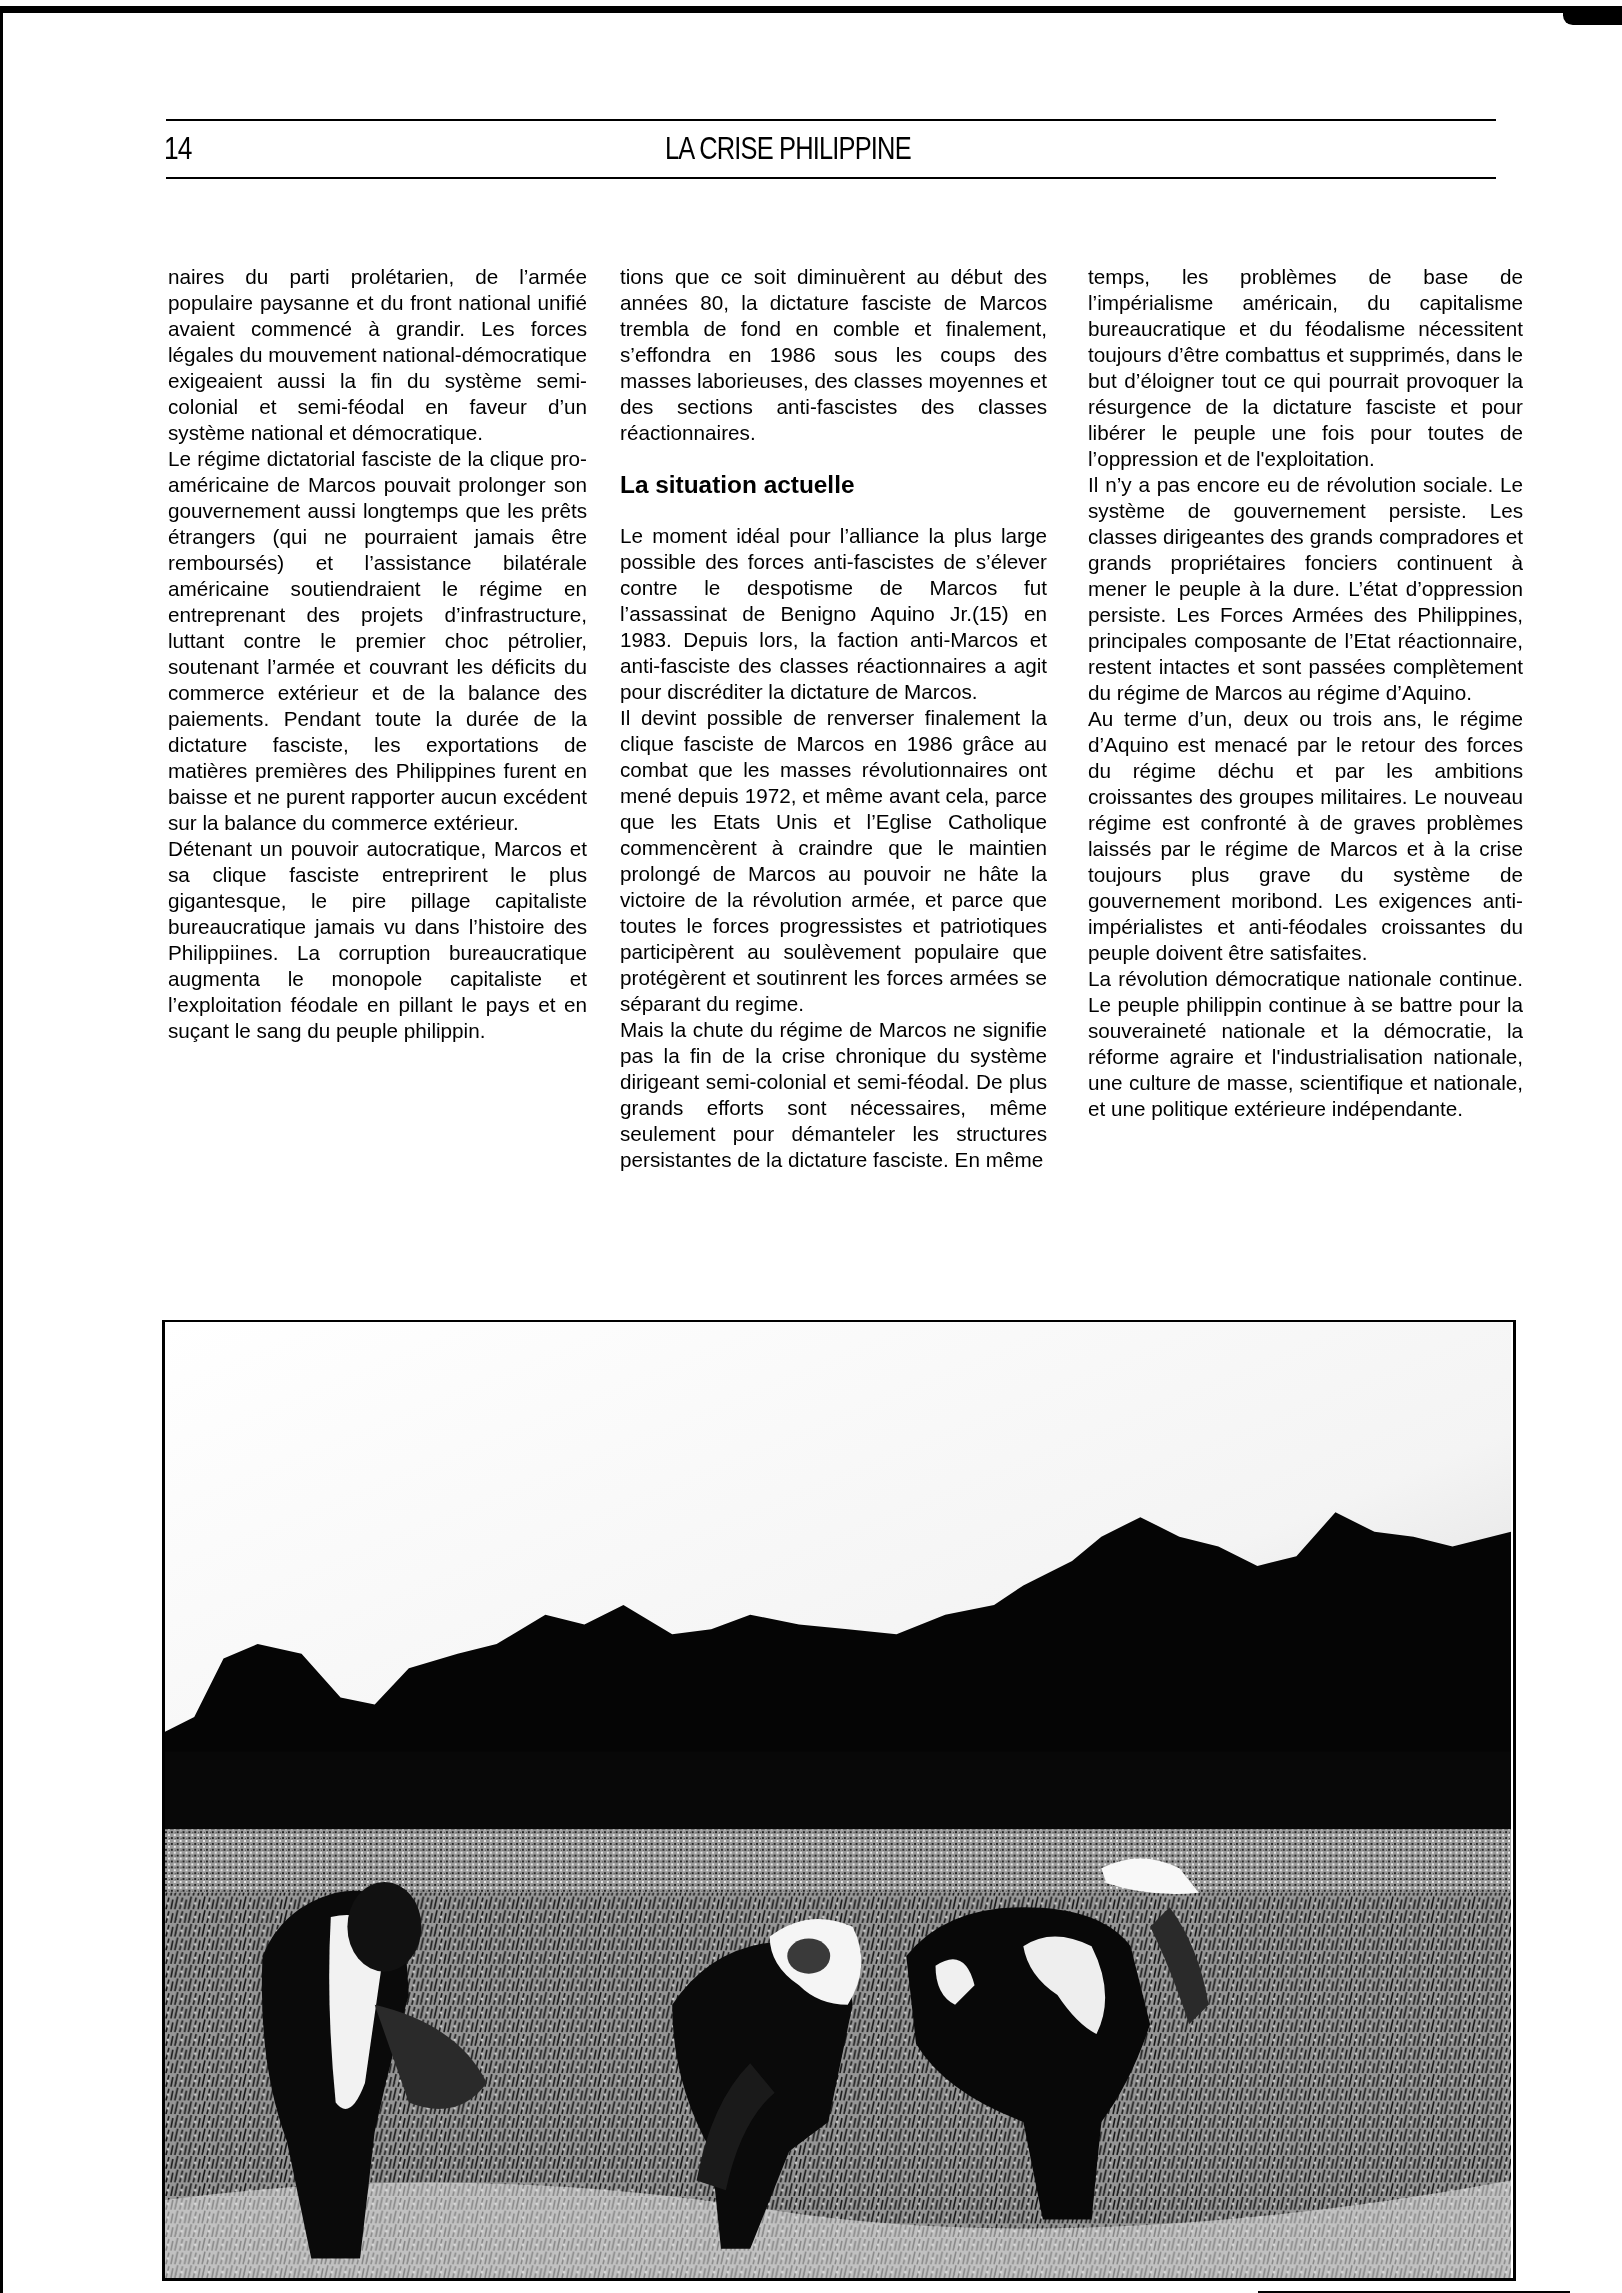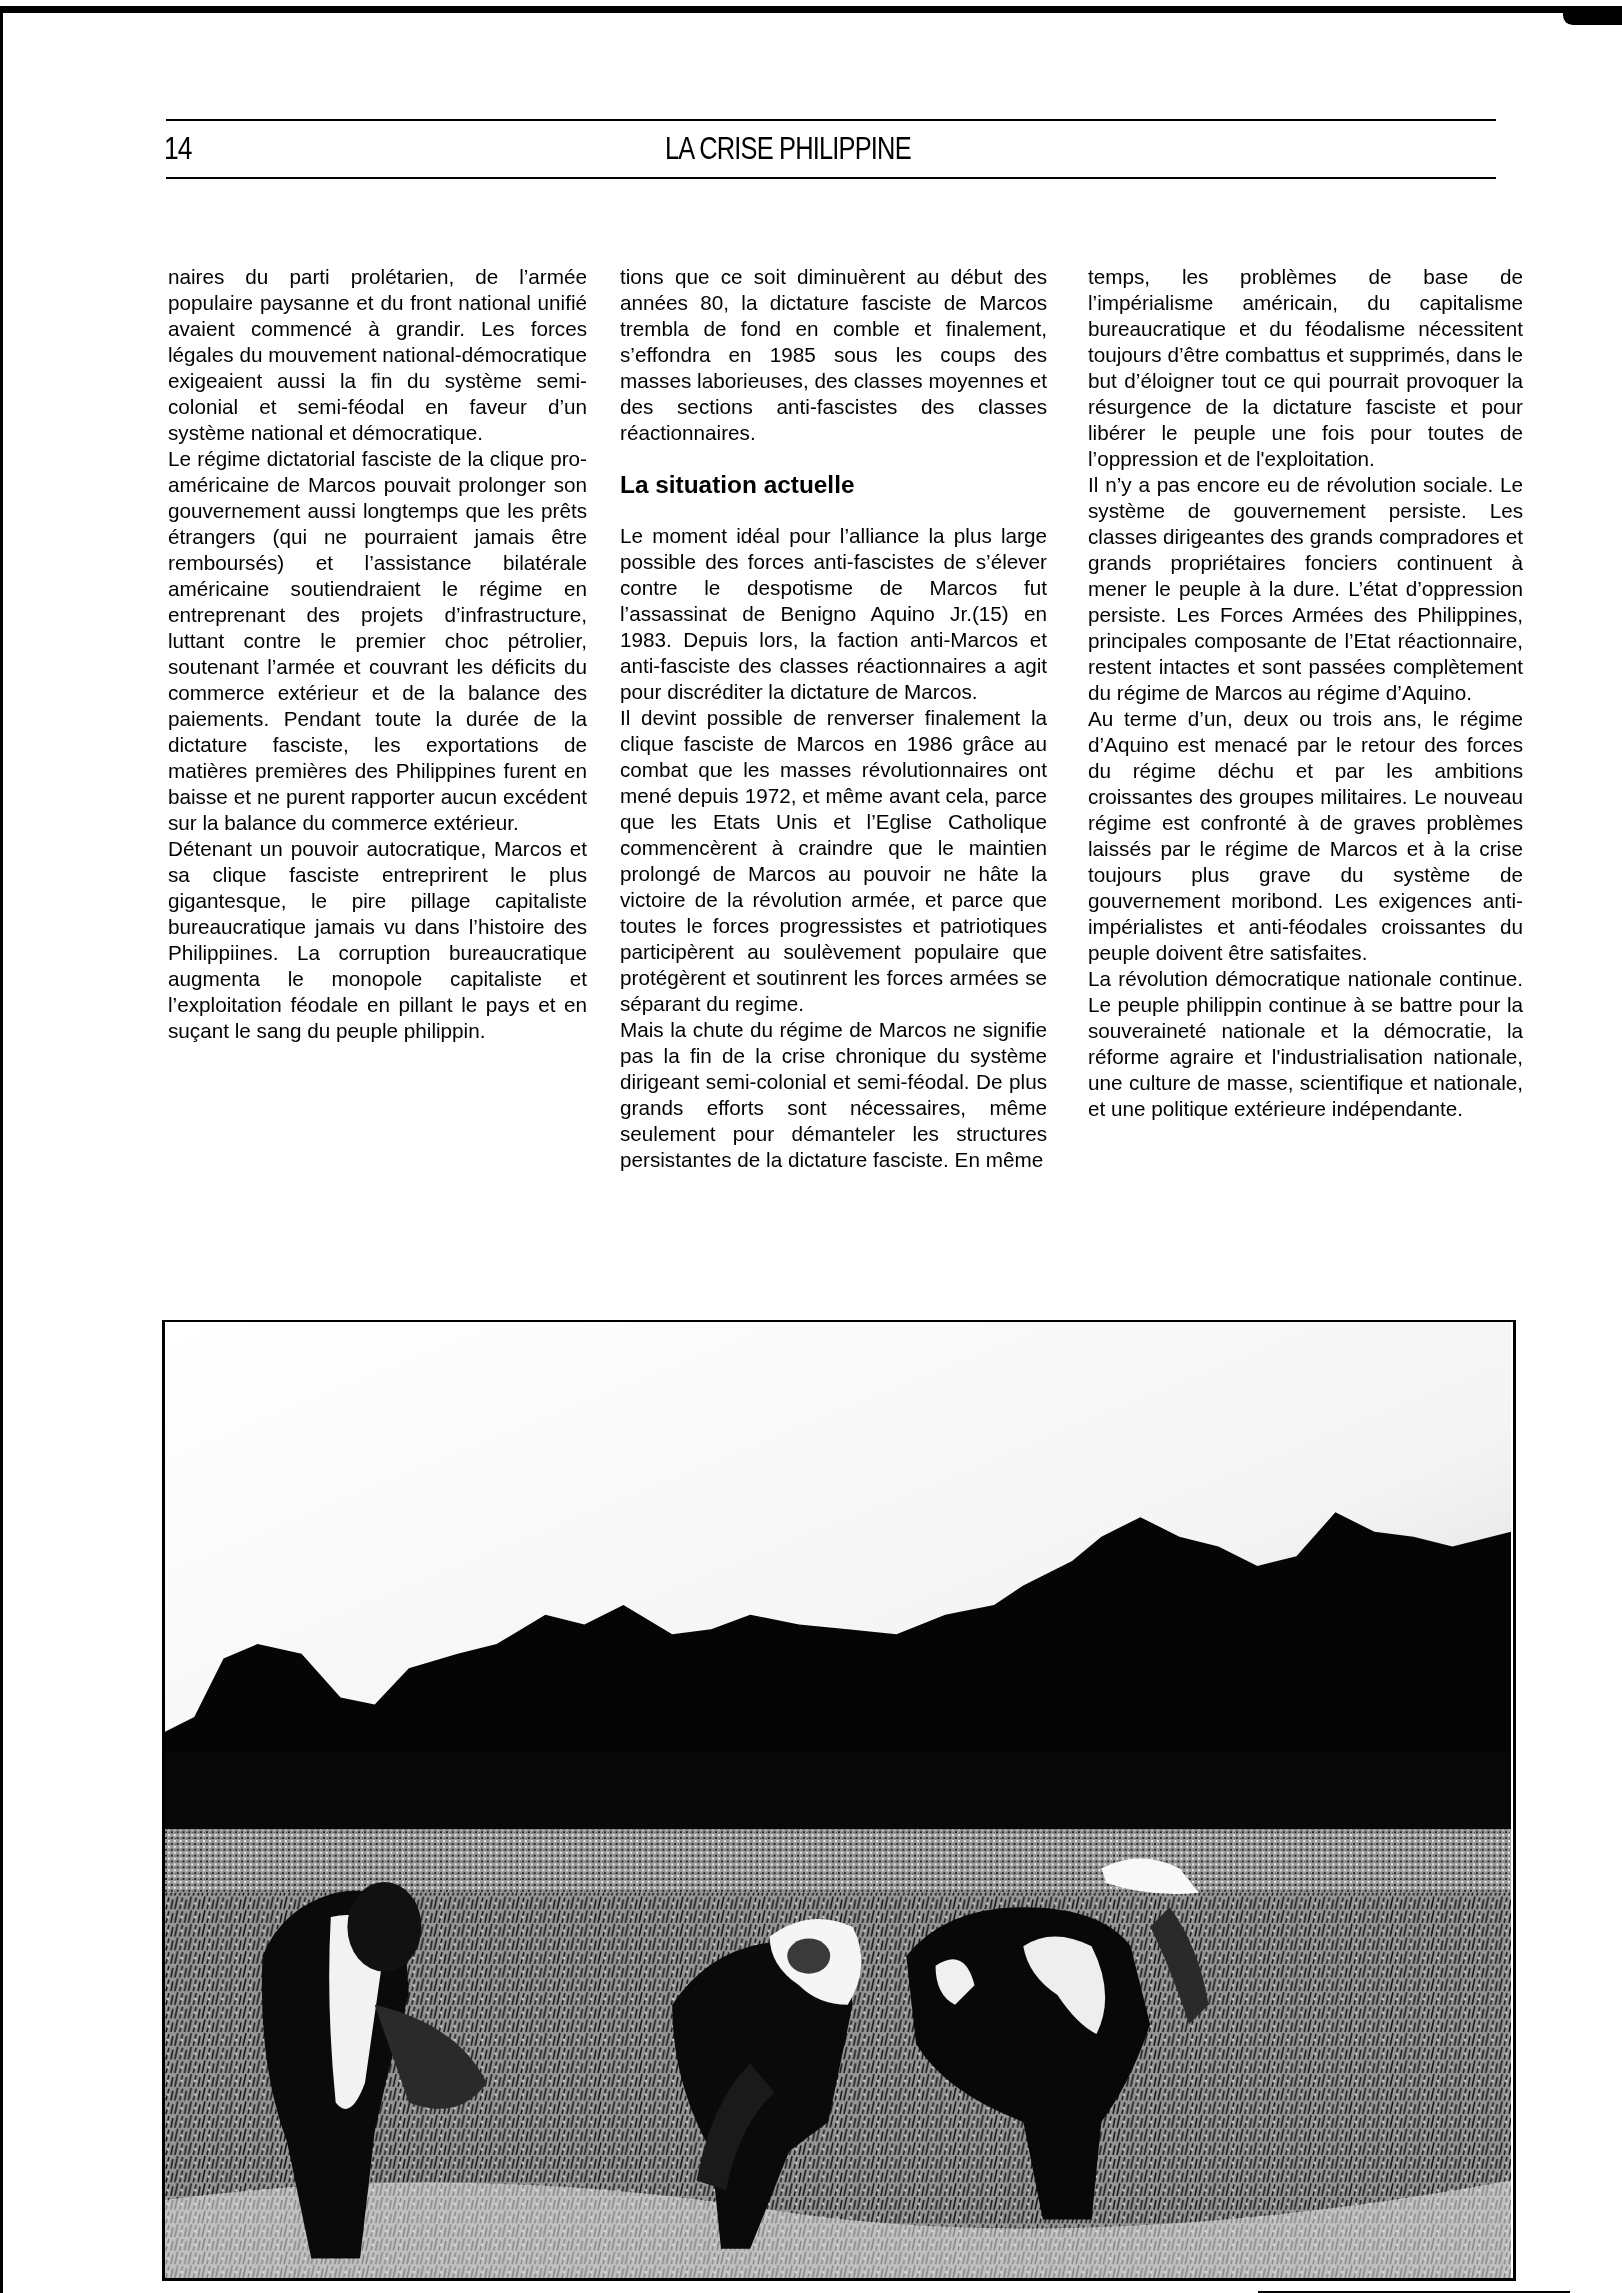--- a/index.html
+++ b/index.html
@@ -42,21 +42,21 @@
 <div class="running-title">LA CRISE PHILIPPINE</div>
 <div class="header-rule bottom"></div>
 
 <div class="column col-1">
   <p>naires du parti prolétarien, de l’armée populaire paysanne et du front national unifié avaient commencé à grandir. Les forces légales du mouvement national-démocratique exigeaient aussi la fin du système semi-colonial et semi-féodal en faveur d’un système national et démocratique.</p>
   <p>Le régime dictatorial fasciste de la clique pro-américaine de Marcos pouvait prolonger son gouvernement aussi longtemps que les prêts étrangers (qui ne pourraient jamais être remboursés) et l’assistance bilatérale américaine soutiendraient le régime en entreprenant des projets d’infrastructure, luttant contre le premier choc pétrolier, soutenant l’armée et couvrant les déficits du commerce extérieur et de la balance des paiements. Pendant toute la durée de la dictature fasciste, les exportations de matières premières des Philippines furent en baisse et ne purent rapporter aucun excédent sur la balance du commerce extérieur.</p>
   <p>Détenant un pouvoir autocratique, Marcos et sa clique fasciste entreprirent le plus gigantesque, le pire pillage capitaliste bureaucratique jamais vu dans l’histoire des Philippiines. La corruption bureaucratique augmenta le monopole capitaliste et l’exploitation féodale en pillant le pays et en suçant le sang du peuple philippin.</p>
 </div>
 
 <div class="column col-2">
-  <p>tions que ce soit diminuèrent au début des années 80, la dictature fasciste de Marcos trembla de fond en comble et finalement, s’effondra en 1985 sous les coups des masses laborieuses, des classes moyennes et des sections anti-fascistes des classes réactionnaires.</p>
+  <p>tions que ce soit diminuèrent au début des années 80, la dictature fasciste de Marcos trembla de fond en comble et finalement, s’effondra en 1986 sous les coups des masses laborieuses, des classes moyennes et des sections anti-fascistes des classes réactionnaires.</p>
   <p class="section-heading">La situation actuelle</p>
   <p>Le moment idéal pour l’alliance la plus large possible des forces anti-fascistes de s’élever contre le despotisme de Marcos fut l’assassinat de Benigno Aquino Jr.(15) en 1983. Depuis lors, la faction anti-Marcos et anti-fasciste des classes réactionnaires a agit pour discréditer la dictature de Marcos.</p>
   <p>Il devint possible de renverser finalement la clique fasciste de Marcos en 1986 grâce au combat que les masses révolutionnaires ont mené depuis 1972, et même avant cela, parce que les Etats Unis et l’Eglise Catholique commencèrent à craindre que le maintien prolongé de Marcos au pouvoir ne hâte la victoire de la révolution armée, et parce que toutes le forces progressistes et patriotiques participèrent au soulèvement populaire que protégèrent et soutinrent les forces armées se séparant du regime.</p>
   <p>Mais la chute du régime de Marcos ne signifie pas la fin de la crise chronique du système dirigeant semi-colonial et semi-féodal. De plus grands efforts sont nécessaires, même seulement pour démanteler les structures persistantes de la dictature fasciste. En même</p>
 </div>
 
 <div class="column col-3">
   <p>temps, les problèmes de base de l’impérialisme américain, du capitalisme bureaucratique et du féodalisme nécessitent toujours d’être combattus et supprimés, dans le but d’éloigner tout ce qui pourrait provoquer la résurgence de la dictature fasciste et pour libérer le peuple une fois pour toutes de l’oppression et de l'exploitation.</p>
   <p>Il n’y a pas encore eu de révolution sociale. Le système de gouvernement persiste. Les classes dirigeantes des grands compradores et grands propriétaires fonciers continuent à mener le peuple à la dure. L’état d’oppression persiste. Les Forces Armées des Philippines, principales composante de l’Etat réactionnaire, restent intactes et sont passées complètement du régime de Marcos au régime d’Aquino.</p>
   <p>Au terme d’un, deux ou trois ans, le régime d’Aquino est menacé par le retour des forces du régime déchu et par les ambitions croissantes des groupes militaires. Le nouveau régime est confronté à de graves problèmes laissés par le régime de Marcos et à la crise toujours plus grave du système de gouvernement moribond. Les exigences anti-impérialistes et anti-féodales croissantes du peuple doivent être satisfaites.</p>

